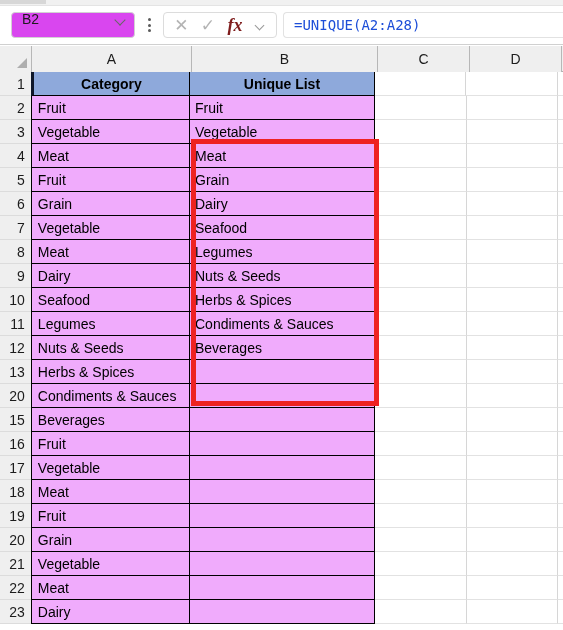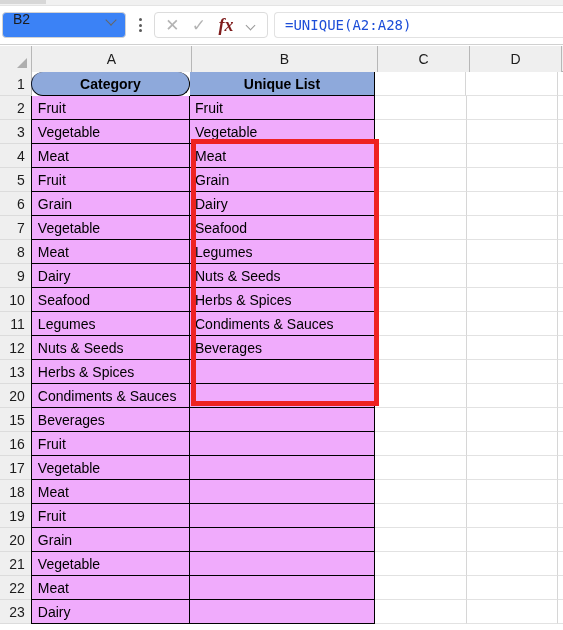--- a/index.html
+++ b/index.html
@@ -32,26 +32,26 @@
     position: absolute;
     left: 0; top: 6px;
     width: 563px; height: 39px;
     background: #ffffff;
     border-bottom: 1px solid #d0d0d0;
     display: flex;
     align-items: center;
   }
 
   #name-box {
-    margin-left: 2px;
+    margin-left: 11px;
     width: 124px;
     height: 26px;
     border: 1px solid #d2d2d2;
     border-radius: 4px;
-    background: #3b82f6;
+    background: #d946ef;
     display: flex;
     align-items: center;
     justify-content: space-between;
     padding: 0 8px 12px 10px;
   }
   #name-box-value {
     font-size: 14px;
     color: #1c1c1c;
     line-height: 1;
   }
@@ -238,21 +238,21 @@
 
   
   .cell.hdr {
     background: #8ea9db;
     border-right: 1px solid #000000;
     border-bottom: 1px solid #000000;
     font-weight: 700;
     justify-content: center;
     padding-left: 0;
   }
-  .cell.hdr.lead { border-left: 1px solid #0f172a; margin-left: -1px; border-radius: 12px; }
+  .cell.hdr.lead { border-left: 3px solid #0f172a; margin-left: -1px; }
 
   
   #red-box {
     position: absolute;
     left: 191px;
     top: 93px;
     width: 188px;
     height: 267px;
     border: 5px solid #ee2222;
     pointer-events: none;

